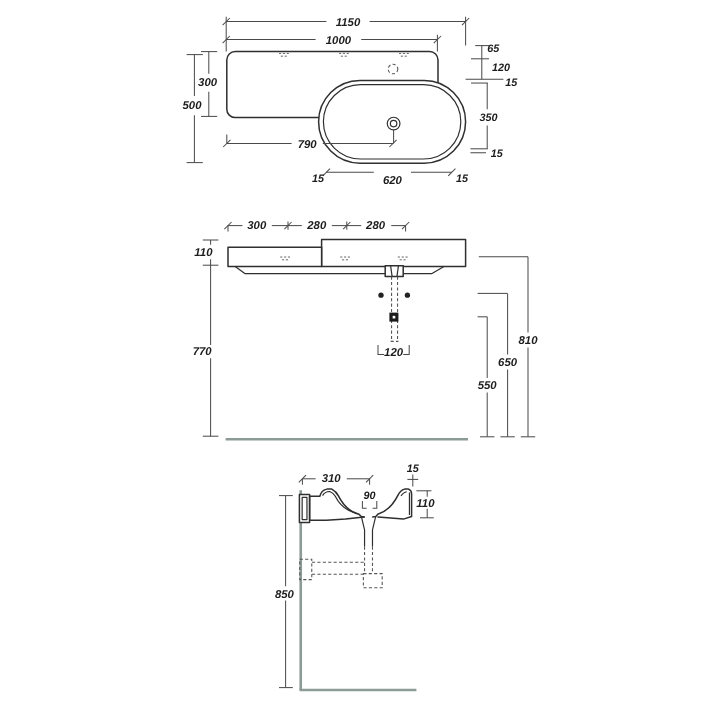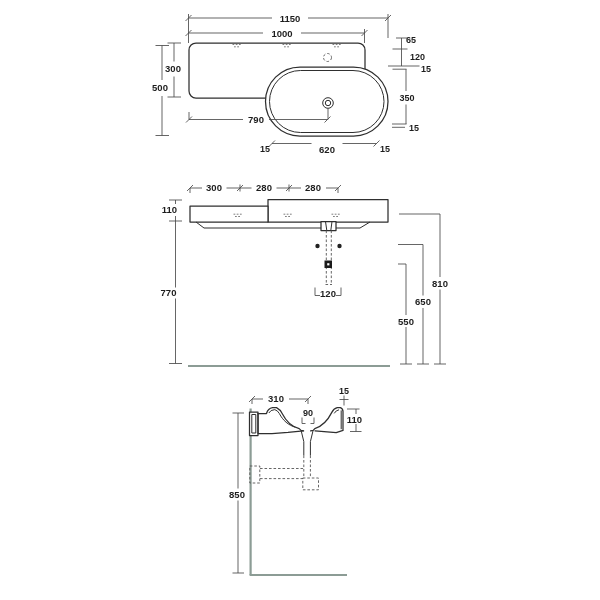--- a/index.html
+++ b/index.html
@@ -1,16 +1,16 @@
 <!DOCTYPE html>
 <html><head>
 <meta charset="utf-8">
 <style>
   html,body{margin:0;padding:0;background:#ffffff;}
-  .stage{position:relative;width:600px;height:600px;background:#a16207;overflow:hidden;}
+  .stage{position:relative;width:600px;height:600px;background:#a16207;overflow:hidden;font-style:italic;}
   svg text{font-family:"Liberation Sans",sans-serif;font-weight:bold;font-size:9.5px;fill:#1d1d1d;}
   svg text.t9{font-size:9px;}
   .objf{fill:#ffffff;stroke:#2f2f2f;stroke-width:1.25;stroke-linejoin:round;}
   .obj{fill:none;stroke:#2f2f2f;stroke-width:1.25;stroke-linejoin:round;stroke-linecap:round;}
   .thin{fill:none;stroke:#2f2f2f;stroke-width:1;stroke-linejoin:round;}
   .dim{fill:none;stroke:#4a4a4a;stroke-width:0.85;stroke-linecap:butt;}
   .hid{fill:none;stroke:#555555;stroke-width:0.9;stroke-dasharray:2.6 1.9;}
   .hid2{fill:none;stroke:#606060;stroke-width:0.8;stroke-dasharray:1.8 1.4;}
   .floorline{fill:none;stroke-width:2.2;stroke-linecap:butt;}
 </style>

